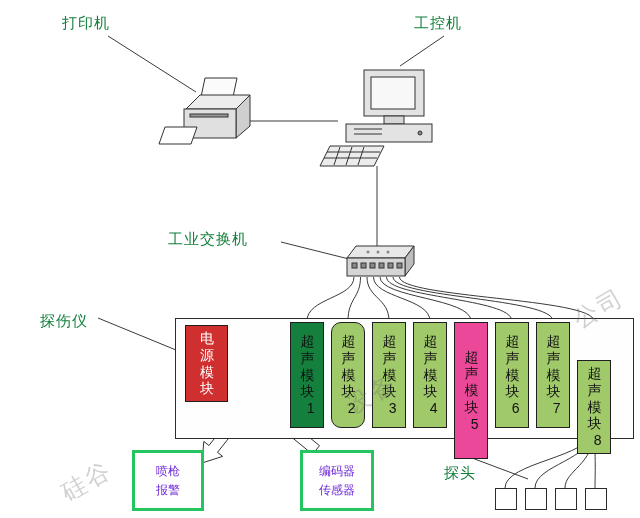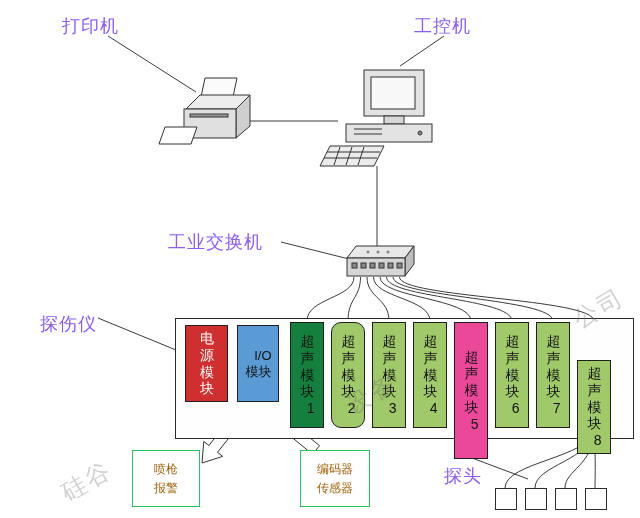--- a/index.html
+++ b/index.html
@@ -1,25 +1,25 @@
 <!DOCTYPE html>
 <html><head>
 <meta charset="utf-8">
 <style>
   html,body{margin:0;padding:0;background:#ffffff;}
   body{font-family:"Liberation Sans","DejaVu Sans",sans-serif;}
   #canvas{position:relative;width:640px;height:518px;background:#ffffff;overflow:hidden;}
   svg.layer{position:absolute;left:0;top:0;}
-  .lbl{position:absolute;font-size:18px;color:#8b5cf6;font-weight:500;letter-spacing:1px;white-space:nowrap;}
+  .lbl{position:absolute;font-size:15px;color:#15803d;font-weight:500;letter-spacing:1px;white-space:nowrap;}
   .bigbox{position:absolute;border:1px solid #2b2b2b;background:#fefefe;}
   .module{position:absolute;border:1px solid #1f1f1f;display:flex;align-items:center;justify-content:center;box-sizing:border-box;}
   .vtext{word-break:break-all;text-align:right;line-height:1.2;font-size:14px;width:15px;color:#111;}
   .module-power .vtext{color:#ffffff;font-weight:500;}
   .module-io .vtext{width:27px;font-size:13px;}
-  .smallbox{position:absolute;border:1px solid #22c55e;background:#fff;display:flex;flex-direction:column;align-items:center;justify-content:center;font-size:12px;color:#a16207;line-height:1.55;}
+  .smallbox{position:absolute;border:3px solid #22c55e;background:#fff;display:flex;flex-direction:column;align-items:center;justify-content:center;font-size:12px;color:#6d28d9;line-height:1.55;}
   .probe-box{position:absolute;width:20px;height:20px;border:1px solid #2b2b2b;background:#fff;}
   .wm{position:absolute;font-size:24px;color:rgba(110,110,110,0.32);transform:rotate(-30deg);letter-spacing:3px;pointer-events:none;white-space:nowrap;}
 </style>
 </head>
 <body>
 
 <div id="canvas">
 
   <svg class="layer" width="640" height="518" viewBox="0 0 640 518">
 
@@ -98,23 +98,20 @@
   <div class="lbl" style="left:414px;top:14px;">工控机</div>
   <div class="lbl" style="left:168px;top:230px;">工业交换机</div>
   <div class="lbl" style="left:40px;top:300px;margin-top:12px;">探伤仪</div>
   <div class="lbl" style="left:432px;top:464px;margin-left:12px;">探头</div>
 
   <div class="bigbox" style="left:175px;top:318px;width:457px;height:119px;"></div>
 
   <div class="module module-power" style="left: 185px; top: 325px; width: 43px; height: 77px; background: rgb(207, 47, 47);">
     <div class="vtext">电源模块</div>
   </div>
-  <div class="module module-io" style="left: 237px; top: 325px; width: 42px; height: 77px; background: rgb(91, 155, 213);">
-    <div class="vtext">I/O模块</div>
-  </div>
   <div class="module" style="left: 290px; top: 322px; width: 34px; height: 106px; background: #15803d;">
     <div class="vtext">超声模块1</div>
   </div>
   <div class="module" style="left: 331px; top: 322px; width: 34px; height: 106px; background: rgb(160, 201, 106); border-radius: 10px;">
     <div class="vtext">超声模块2</div>
   </div>
   <div class="module" style="left: 372px; top: 322px; width: 34px; height: 106px; background: rgb(160, 201, 106);">
     <div class="vtext">超声模块3</div>
   </div>
   <div class="module" style="left: 413px; top: 322px; width: 34px; height: 106px; background: rgb(160, 201, 106);">

